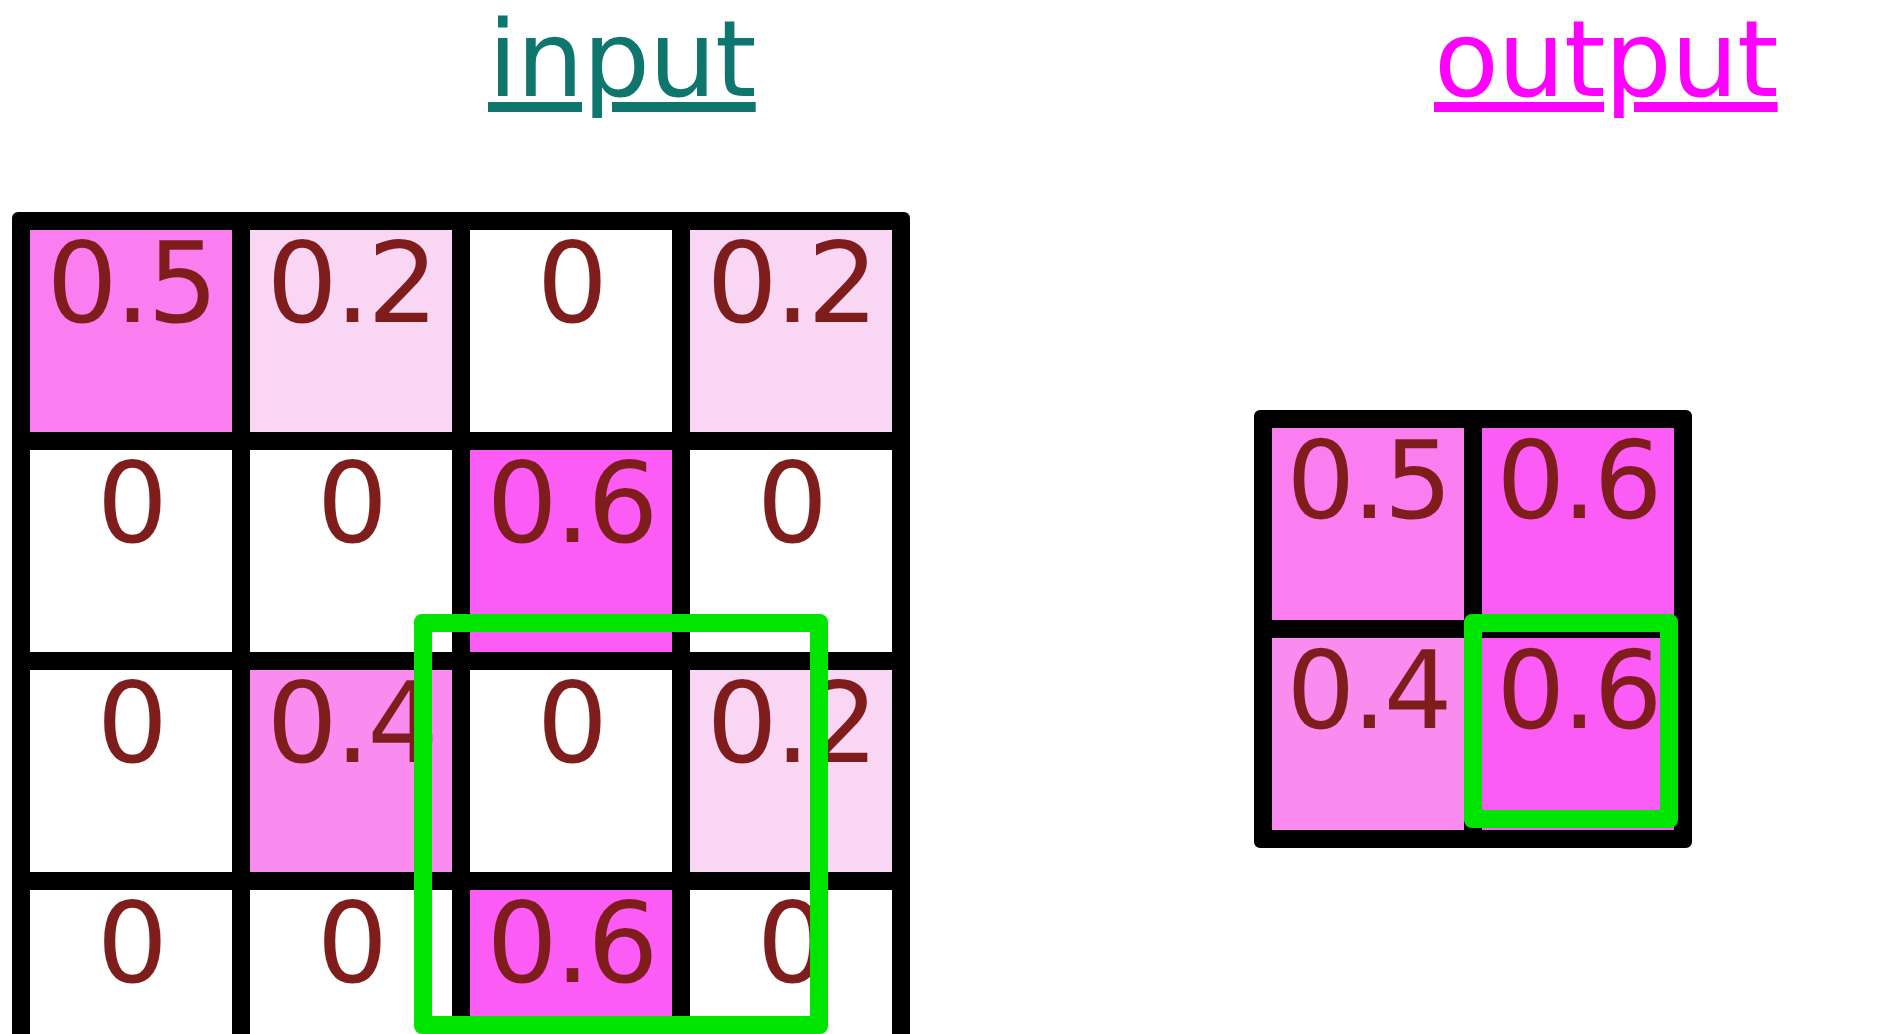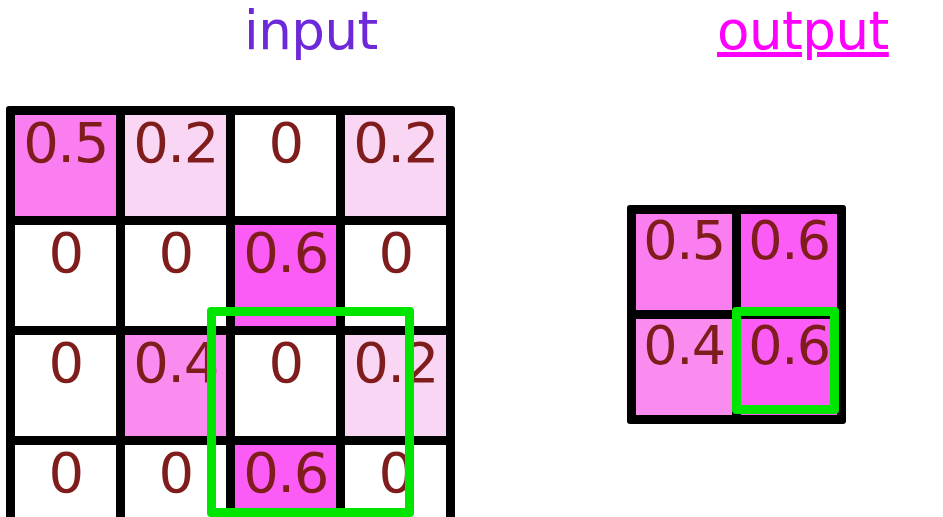--- a/index.html
+++ b/index.html
@@ -84,21 +84,21 @@
   #sel-output {
     left: 732px;
     top: 307px;
     width: 107px;
     height: 107px;
   }
 </style>
 </head>
 <body style="background: rgb(255, 255, 255);">
 
-<div id="label-input" class="panel-label" style="color: #6d28d9;">input</div>
+<div id="label-input" class="panel-label" style="color: #0f766e; text-decoration: underline;">input</div>
 
 <div id="label-output" class="panel-label" style="color: rgb(255, 0, 255); text-decoration: underline;">output</div>
 
 <div class="matrix input" id="input-matrix" style="background: rgb(0, 0, 0); border-color: rgb(0, 0, 0);">
   <div class="cell" style="background: rgb(250, 126, 240);">
       <span>0.5</span>
     </div>
   <div class="cell" style="background: rgb(250, 214, 245);">
       <span>0.2</span>
     </div>

